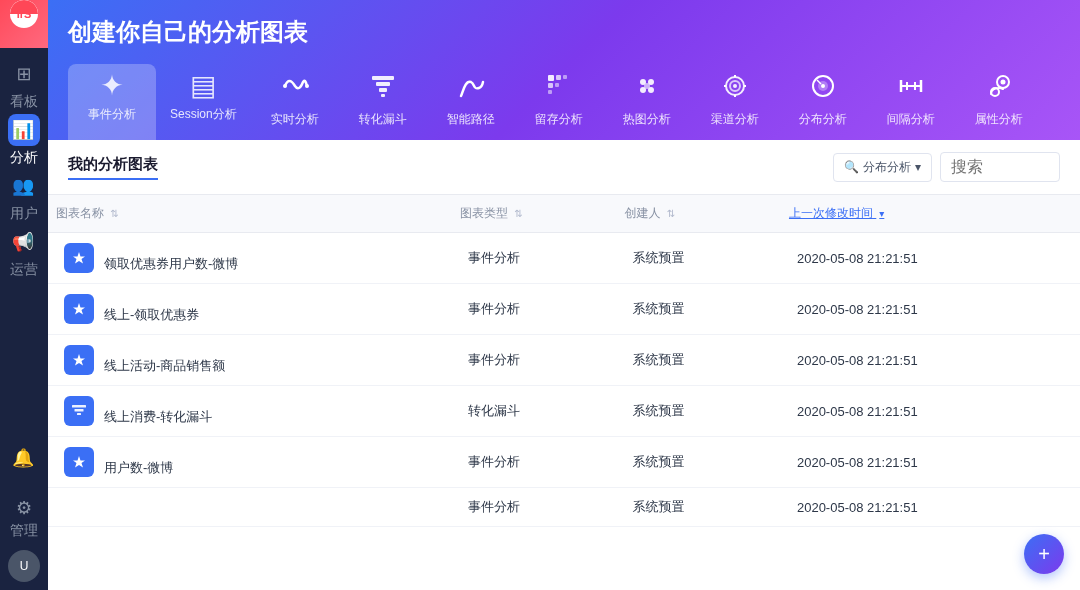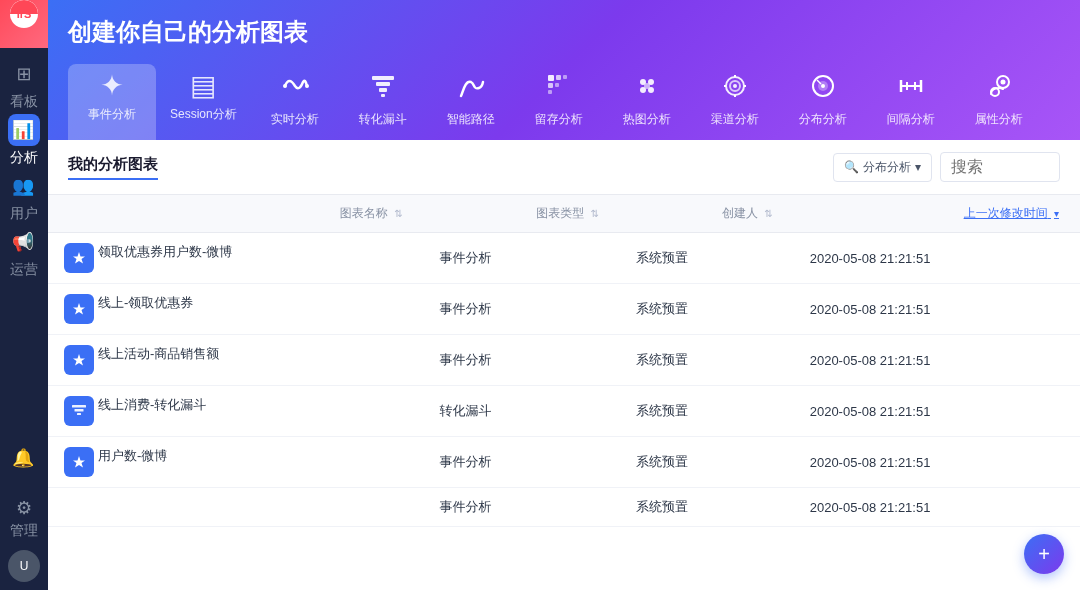--- a/index.html
+++ b/index.html
@@ -216,47 +216,47 @@
       width: 100%;
       border-collapse: collapse;
     }
 
     thead tr {
       background: #f8f9fc;
       border-bottom: 1px solid #e8eaf0;
     }
 
     thead th {
-      padding: 10px 21px;
+      padding: 10px 8px;
       font-size: 12px;
       color: #8892a4;
       font-weight: 500;
-      text-align: right;
+      text-align: left;
     }
 
     thead th:last-child {
       color: #3b6ff5;
       text-decoration: underline;
     }
 
     tbody tr {
       border-bottom: 1px solid #f0f2f7;
       cursor: pointer;
     }
 
     tbody td {
       padding: 10px 16px;
       font-size: 13px;
       color: #2d3748;
     }
 
     .chart-name-cell {
       display: flex;
-      align-items: flex-start;
-      gap: 4px;
+      align-items: flex-end;
+      gap: 10px;
     }
 
     .chart-icon {
       width: 30px;
       height: 30px;
       border-radius: 6px;
       background: #3b6ff5;
       display: flex;
       align-items: center;
       justify-content: center;

